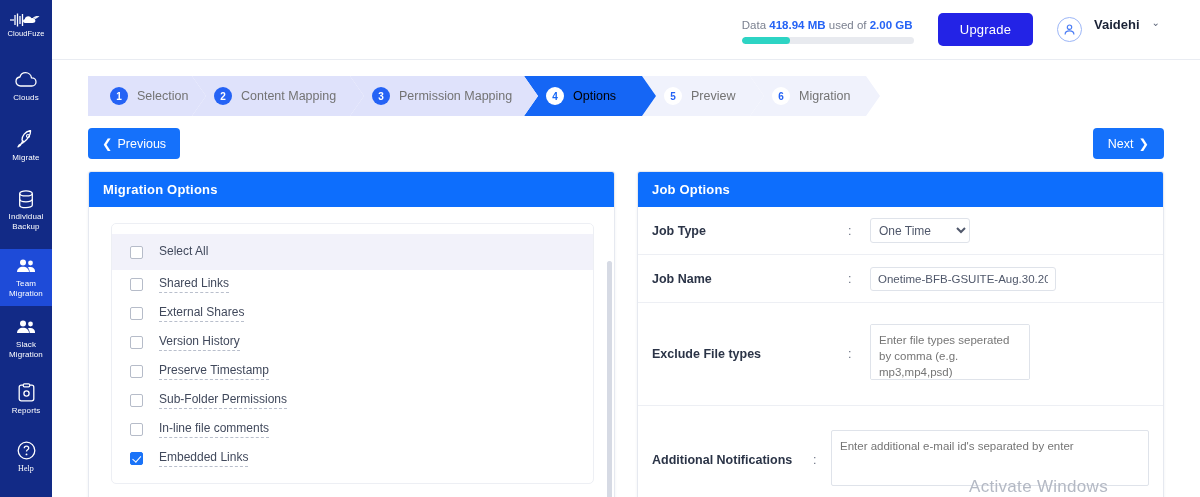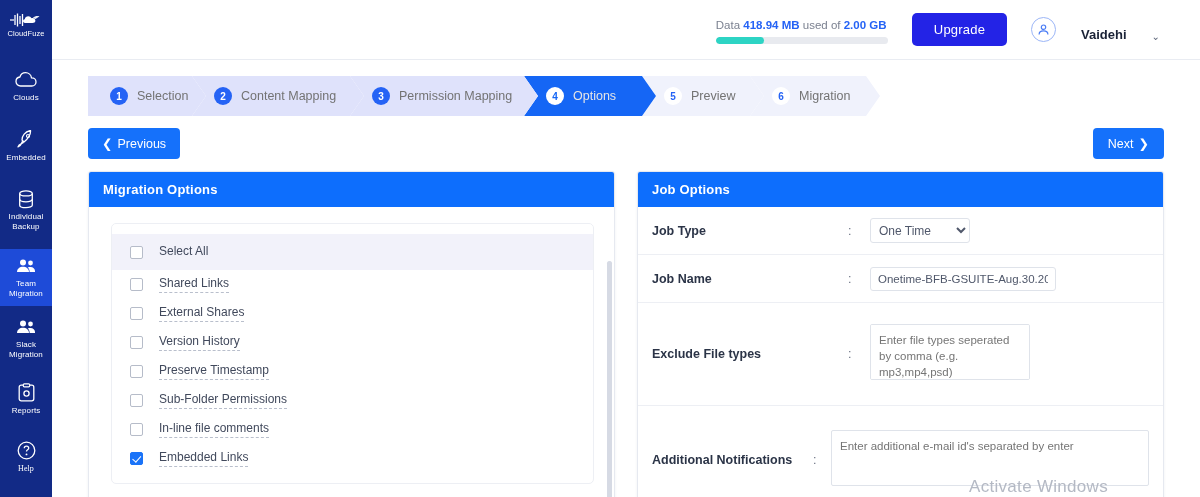--- a/index.html
+++ b/index.html
@@ -56,21 +56,21 @@
   .data-block { width: 172px; padding-top: 3px; }
   .data-text { font-size: 11.5px; color: #7b8190; white-space: nowrap; }
   .data-text b { color: #2563f5; font-weight: 700; }
   .data-bar { margin-top: 6px; height: 7px; border-radius: 4px; background: #e8eaef; overflow: hidden; }
   .data-bar-fill { height: 7px; border-radius: 4px; background: #2dd4c4; width: 28%; }
   .upgrade-btn {
     background: #2323e6; color: #fff; border: none; border-radius: 5px;
     font-size: 13px; font-family: inherit; padding: 9px 22px; cursor: pointer;
     letter-spacing: .2px;
   }
-  .user-box { display: flex; align-items: flex-end; gap: 25px; cursor: pointer; }
+  .user-box { display: flex; align-items: flex-start; gap: 12px; cursor: pointer; }
   .avatar {
     width: 25px; height: 25px; border-radius: 50%; border: 1.4px solid #9cb6f7;
     display: flex; align-items: center; justify-content: center;
   }
   .user-name { font-size: 13px; font-weight: 700; color: #1a2236; }
   .caret { color: #5b6478; font-size: 10px; }
 
   
   .stepper { margin: 16px 0 0 36px; display: flex; height: 40px; width: 792px; }
   .step {
@@ -84,21 +84,21 @@
   .step.active { background: #1566f5; z-index: 3; }
   .step.future { background: #f0f2fc; }
   .step-num {
     width: 18px; height: 18px; border-radius: 50%; background: #2563f5; color: #fff;
     font-size: 10px; font-weight: 700; display: flex; align-items: center; justify-content: center;
     margin-right: 9px; flex: 0 0 18px;
   }
   .step.active .step-num { background: #ffffff; color: #1566f5; }
   .step.future .step-num { background: #ffffff; color: #2563f5; }
   .step-lbl { font-size: 12.5px; color: #737373; white-space: nowrap; }
-  .step.active .step-lbl { color: #e5e5e5; }
+  .step.active .step-lbl { color: #000000; }
   .s1 { width: 118px; z-index: 6; }
   .s2 { width: 172px; z-index: 5; }
   .s3 { width: 188px; z-index: 4; }
   .s4 { width: 132px; }
   .s5 { width: 122px; z-index: 2; }
   .s6 { width: 130px; z-index: 1; }
 
   
   .navrow { margin-top: 12px; padding: 0 36px 0 36px; display: flex; justify-content: space-between; }
   .btn-blue {
@@ -212,21 +212,21 @@
       <span class="nav-lbl">Clouds</span>
     </div>
 
     <div class="nav-item sp-migrate">
       <span class="nav-ico">
         <svg width="20" height="20" viewBox="0 0 20 20">
             <path d="M7.5 12.5C5.5 14 3 13.5 2 17c3.5-1 3-3.5 4.5-5.5M8 12l-2-2c0-4 3-8.5 8.5-9.5C15 6 10.5 10 8 12z" fill="none" stroke="#fff" stroke-width="1.3" stroke-linejoin="round"></path>
             <circle cx="12" cy="6" r="1.5" fill="none" stroke="#fff" stroke-width="1.2"></circle>
           </svg>
       </span>
-      <span class="nav-lbl">Embedded</span>
+      <span class="nav-lbl">Migrate</span>
     </div>
 
     <div class="nav-item sp-indiv">
       <span class="nav-ico">
         <svg width="18" height="19" viewBox="0 0 18 19">
             <ellipse cx="9" cy="3.4" rx="6.3" ry="2.5" fill="none" stroke="#fff" stroke-width="1.3"></ellipse>
             <path d="M2.7 3.4v11.8c0 1.4 2.8 2.5 6.3 2.5s6.3-1.1 6.3-2.5V3.4" fill="none" stroke="#fff" stroke-width="1.3"></path>
             <path d="M2.7 9.3c0 1.4 2.8 2.5 6.3 2.5s6.3-1.1 6.3-2.5" fill="none" stroke="#fff" stroke-width="1.3"></path>
           </svg>
       </span>

